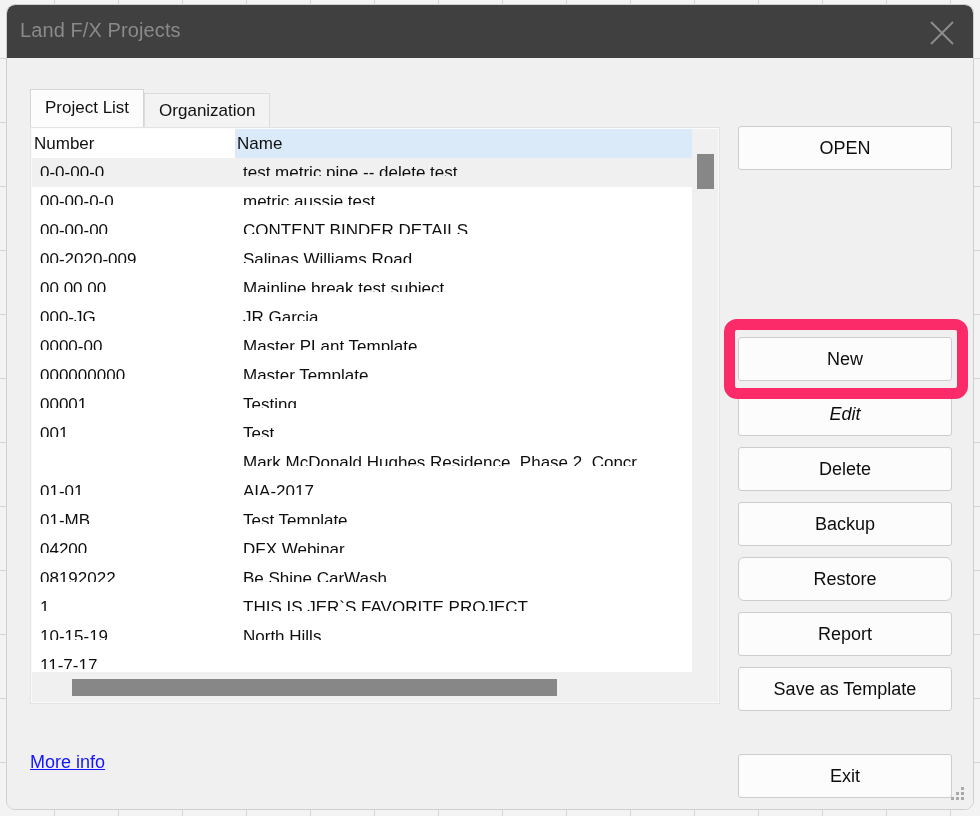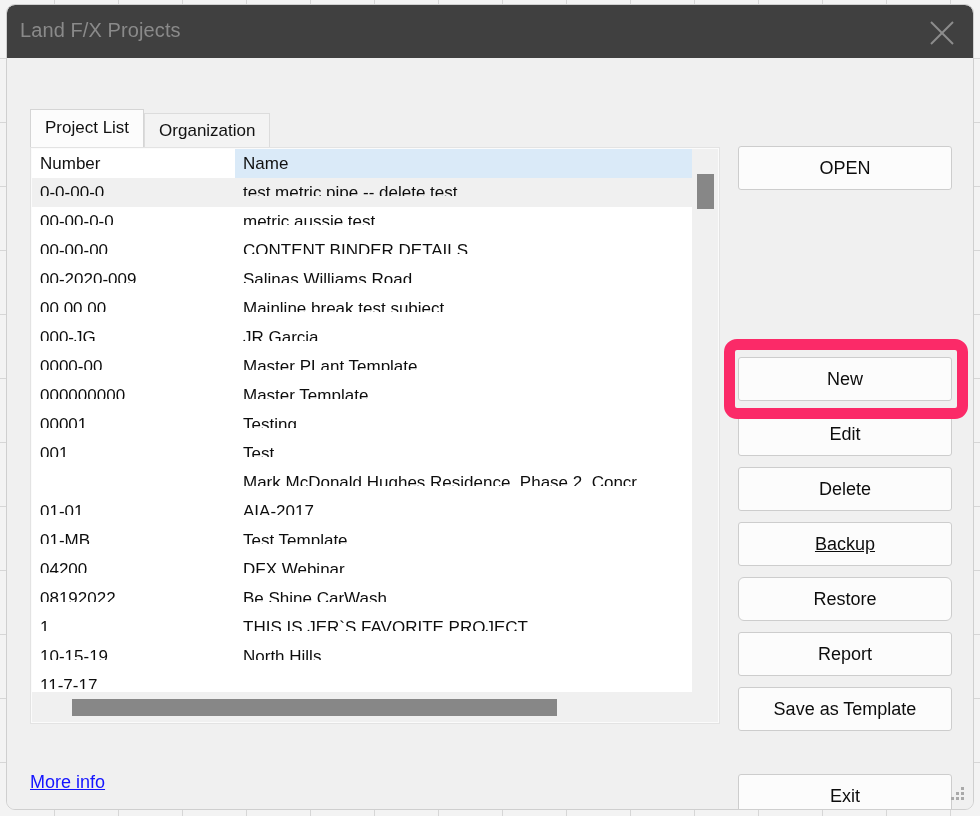--- a/index.html
+++ b/index.html
@@ -63,21 +63,20 @@
   .close-btn svg { position: absolute; left: 18px; top: 15px; }
 
   
   .dialog-body {
     position: absolute;
     left: 0;
     top: 53px;
     width: 100%;
     bottom: 0;
     background: #f0f0f0;
-    margin-top: 20px;
   }
 
   
   .tabstrip {
     position: absolute;
     left: 23px;
     top: 31px;
     height: 34px;
   }
   .tab {
@@ -129,21 +128,21 @@
     width: 100%;
   }
   .hdr-cell {
     position: absolute;
     top: 0;
     height: 29px;
     line-height: 29px;
     font-size: 17px;
     color: #111;
     box-sizing: border-box;
-    padding-left: 8px;
+    padding-left: 2px;
     white-space: nowrap;
   }
   .hdr-num { left: 0; width: 203px; background: #ffffff; }
   .hdr-name { left: 203px; width: 512px; background: #daeaf8; }
 
   .row {
     position: relative;
     height: 29px;
     width: 100%;
     background: #ffffff;
@@ -230,23 +229,23 @@
     font-family: "Liberation Sans", sans-serif;
     color: #0d0d0d;
     text-align: center;
     line-height: 42px;
     cursor: pointer;
     white-space: nowrap;
     padding: 0;
   }
   .btn-open    { top: 68px; }
   .btn-new     { top: 279px; }
-  .btn-edit    { top: 334px; }
+  .btn-edit    { top: 334px; font-style: italic; }
   .btn-delete  { top: 389px; }
-  .btn-backup  { top: 444px; text-decoration: underline; }
+  .btn-backup  { top: 444px; }
   .btn-restore { top: 499px; border-radius: 6px; }
   .btn-report  { top: 554px; }
   .btn-template{ top: 609px; }
   .btn-exit    { top: 696px; }
 
   .highlight-box {
     position: absolute;
     left: 717px;
     top: 261px;
     width: 244px;

